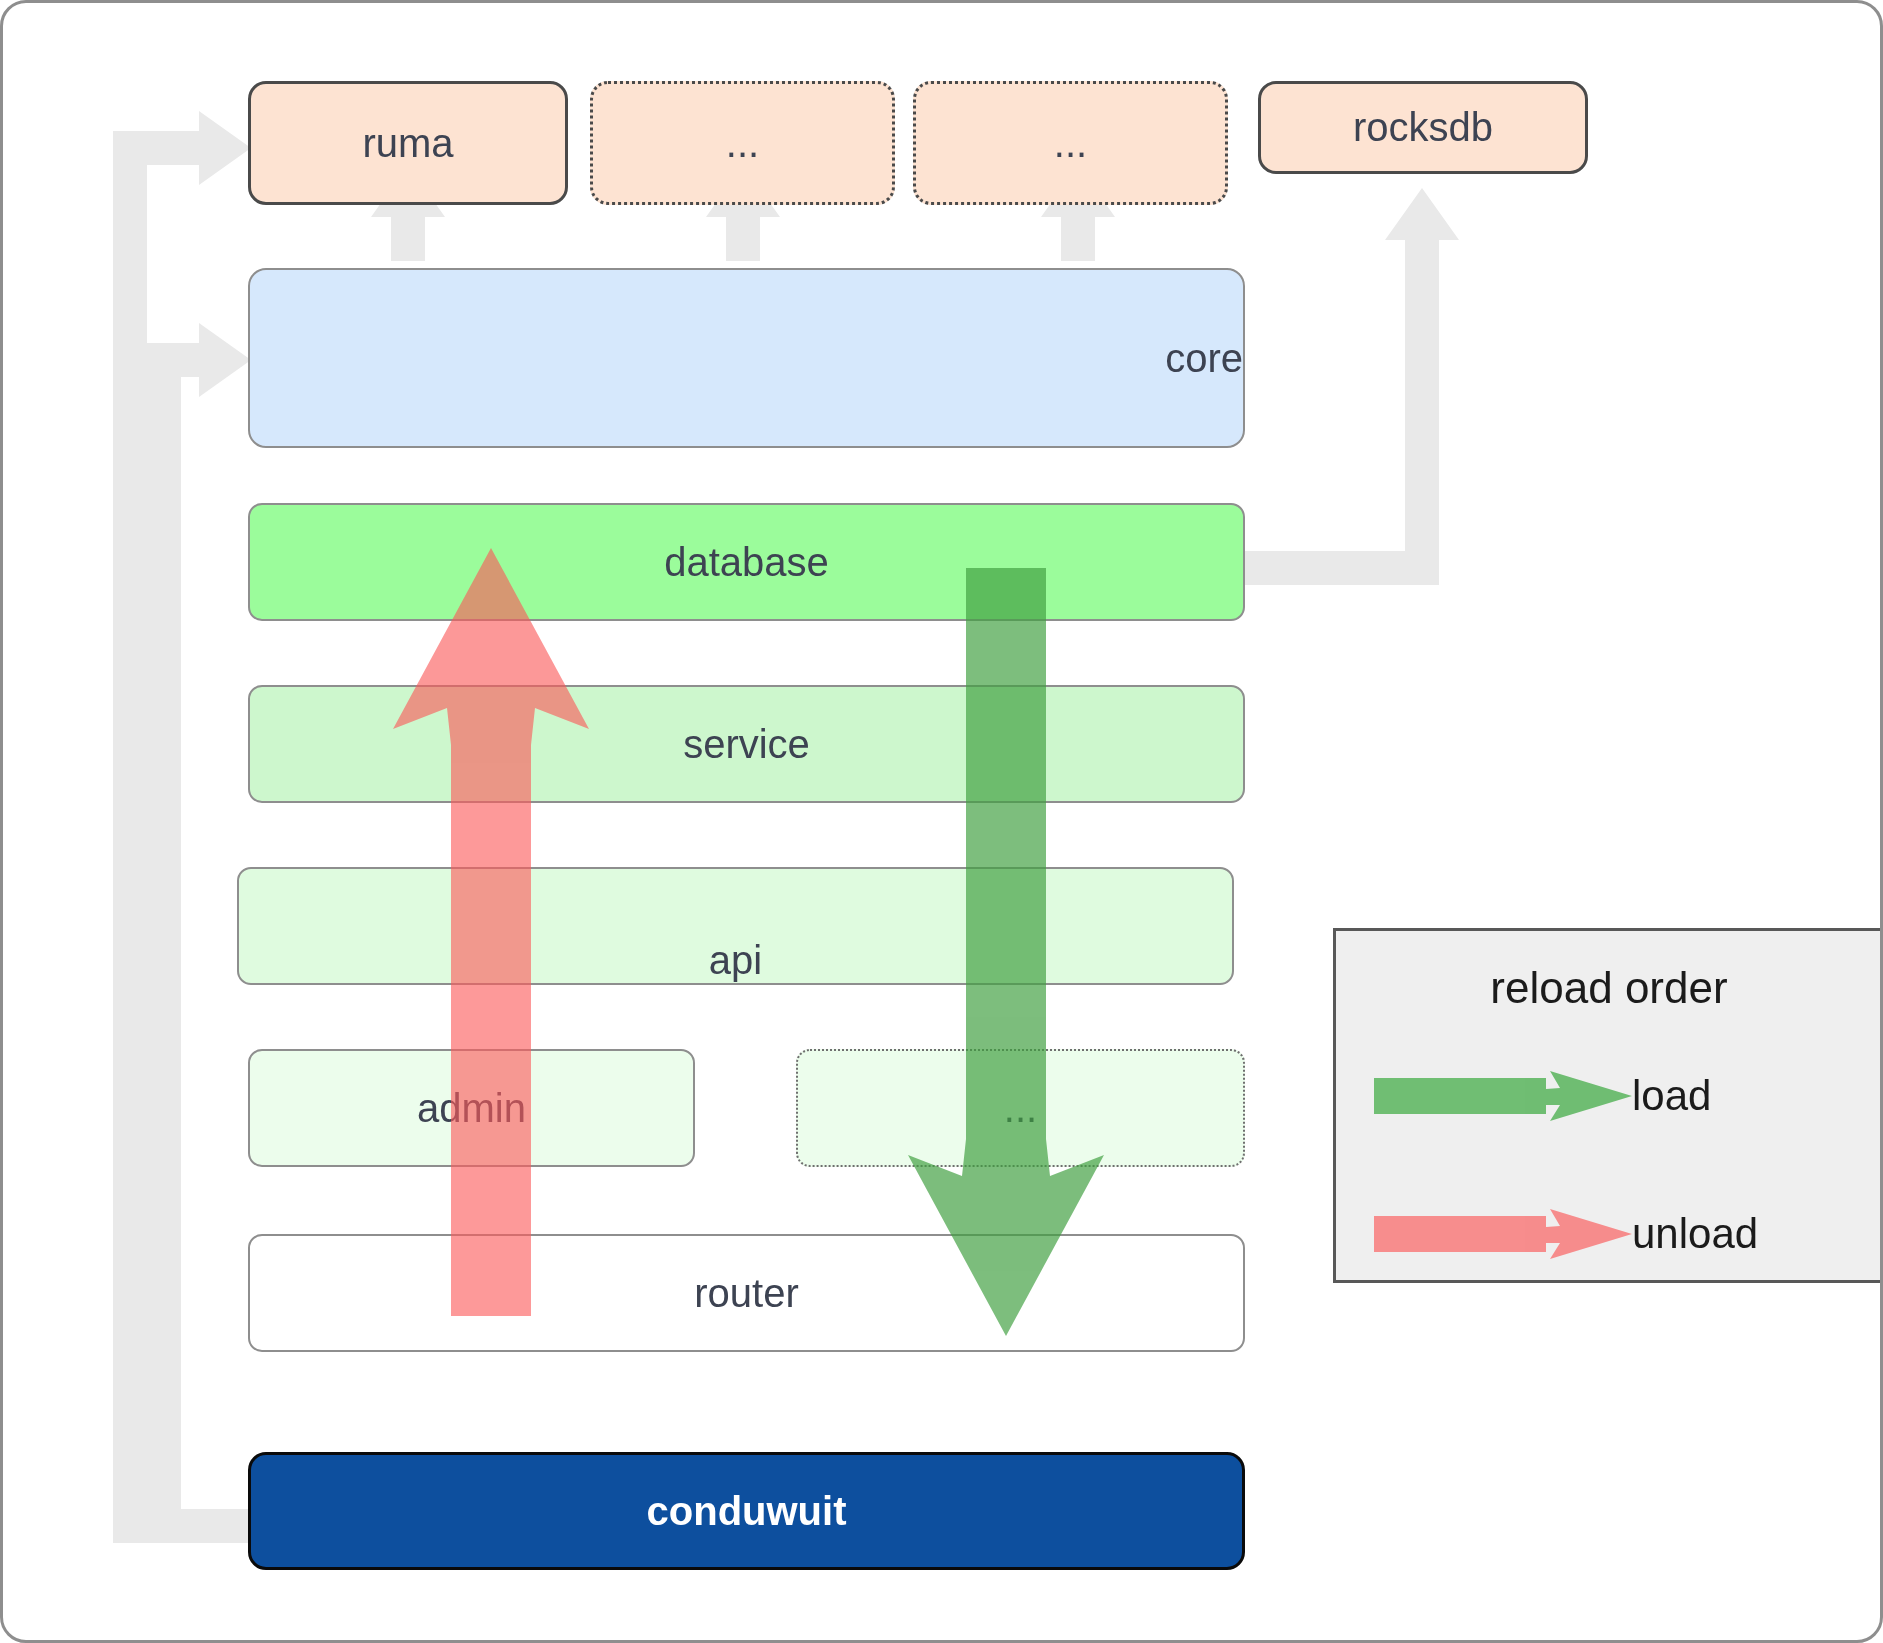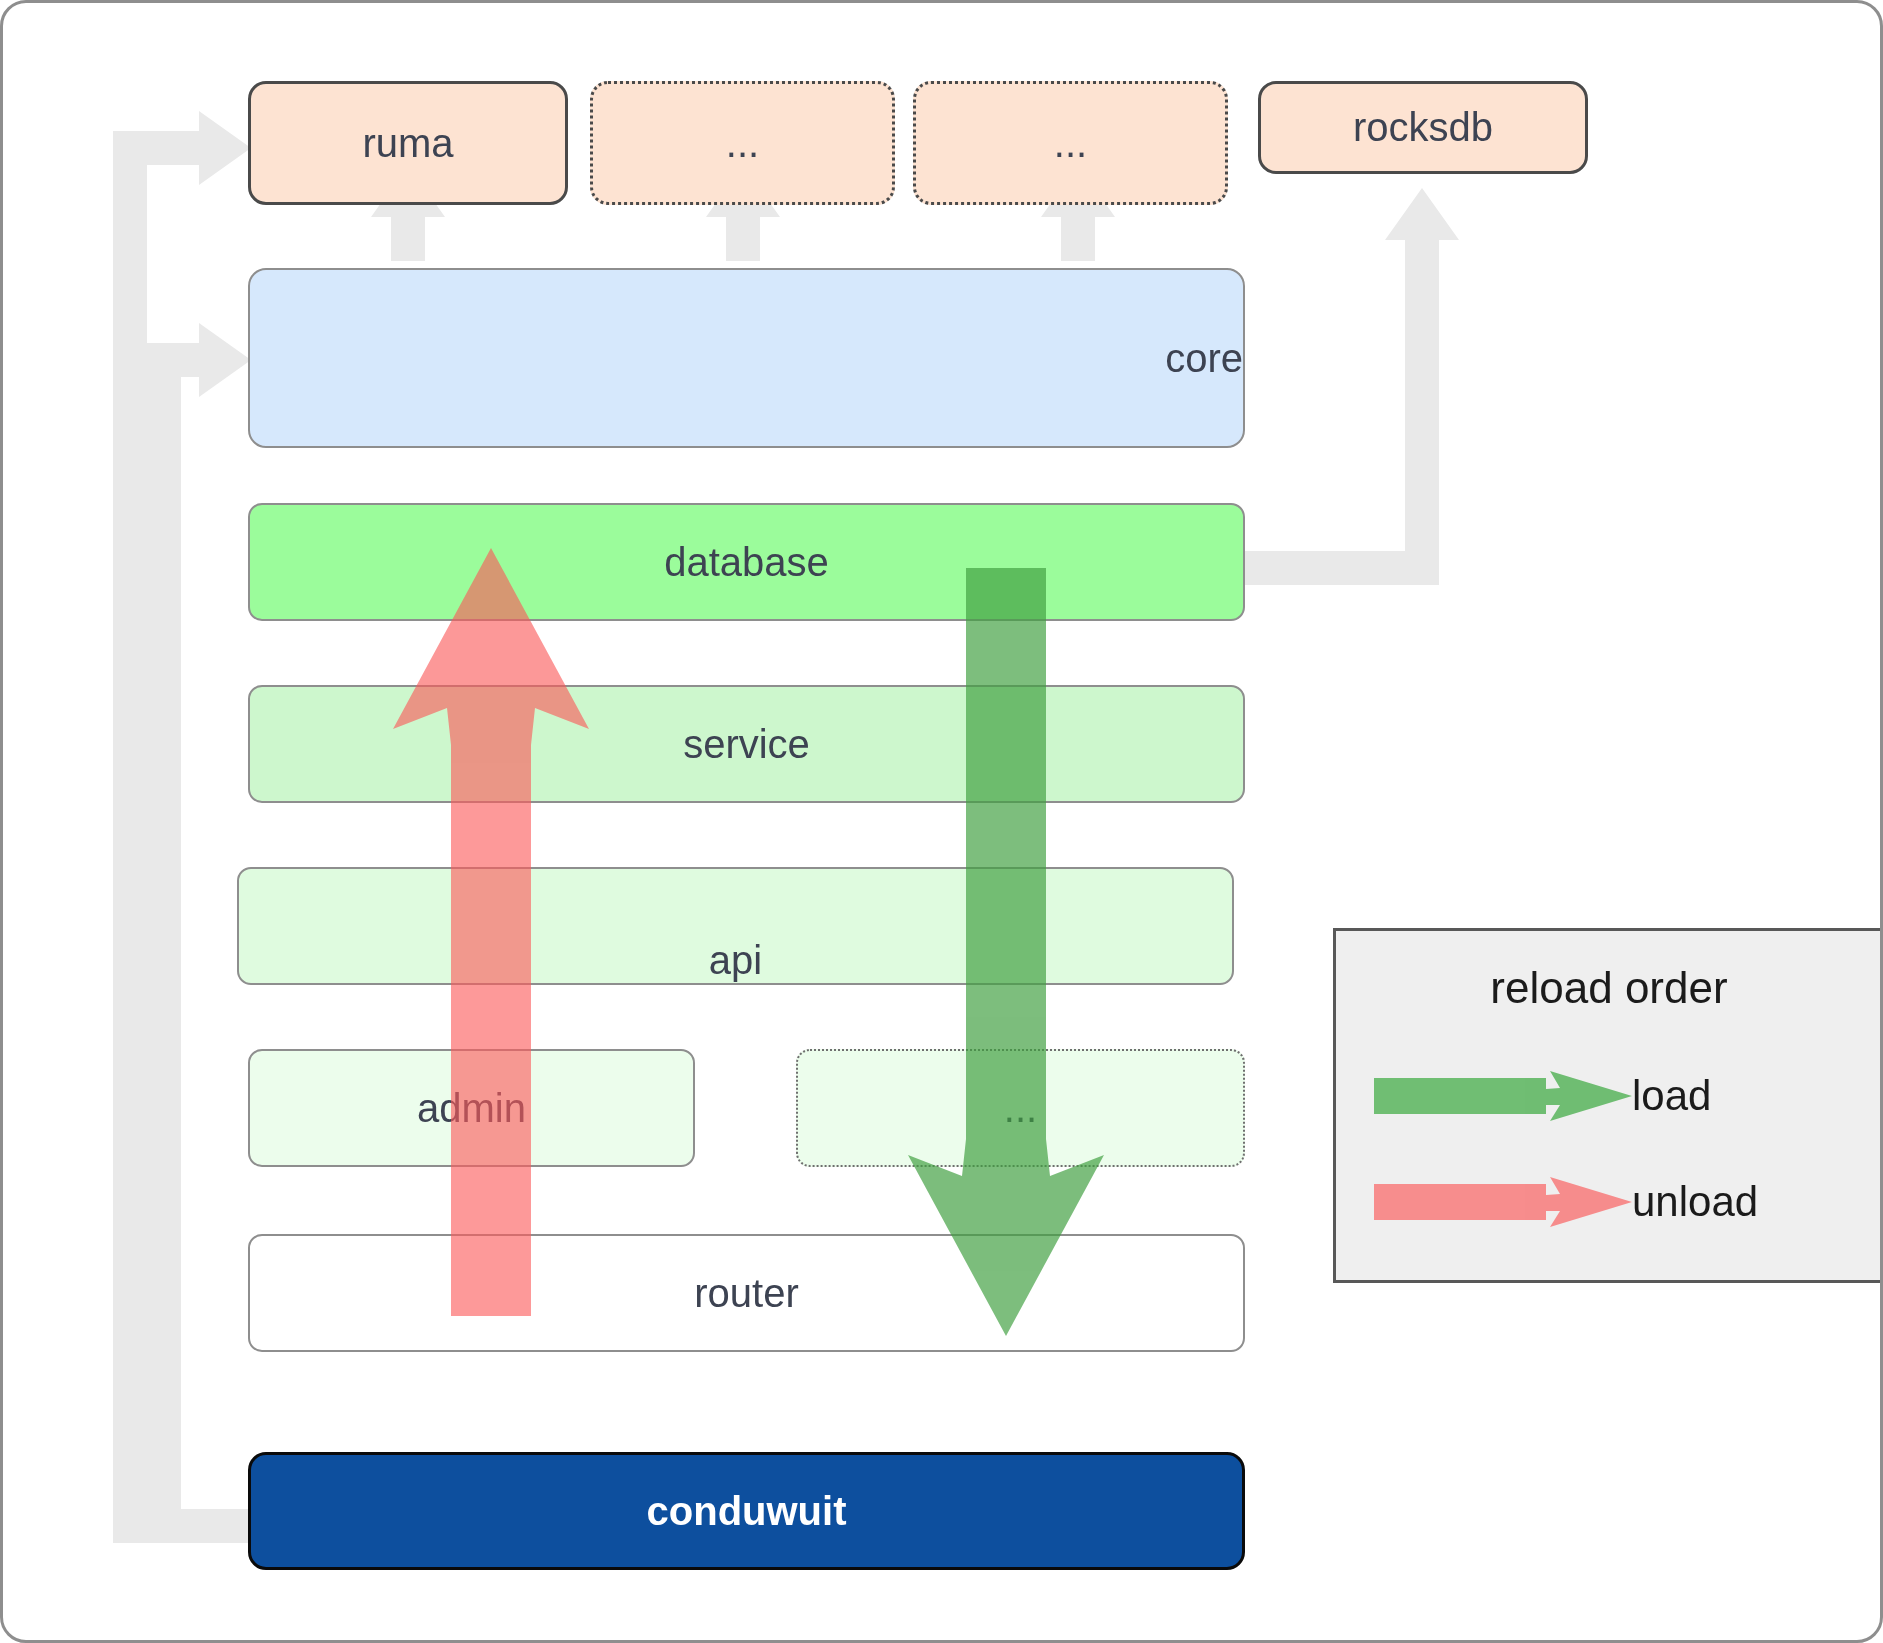--- a/index.html
+++ b/index.html
@@ -241,21 +241,21 @@
         <svg viewBox="0 0 258 86" width="258" height="86" xmlns="http://www.w3.org/2000/svg">
           <g fill="#4caf50" opacity="0.78">
             <rect x="0" y="25" width="172" height="36"></rect>
             <path d="M 258 43 L 176 18 L 186 35 L 172 36 L 172 52 L 186 52 L 176 68 Z"></path>
           </g>
         </svg>
       </div>
       <div class="legend-label">load</div>
     </div>
 
-    <div class="legend-row" style="top:228px;">
+    <div class="legend-row" style="top:260px;">
       <div class="arrow-slot">
         <svg viewBox="0 0 258 86" width="258" height="86" xmlns="http://www.w3.org/2000/svg">
           <g fill="#fb5a5a" opacity="0.66">
             <rect x="0" y="25" width="172" height="36"></rect>
             <path d="M 258 43 L 176 18 L 186 35 L 172 36 L 172 52 L 186 52 L 176 68 Z"></path>
           </g>
         </svg>
       </div>
       <div class="legend-label">unload</div>
     </div>

